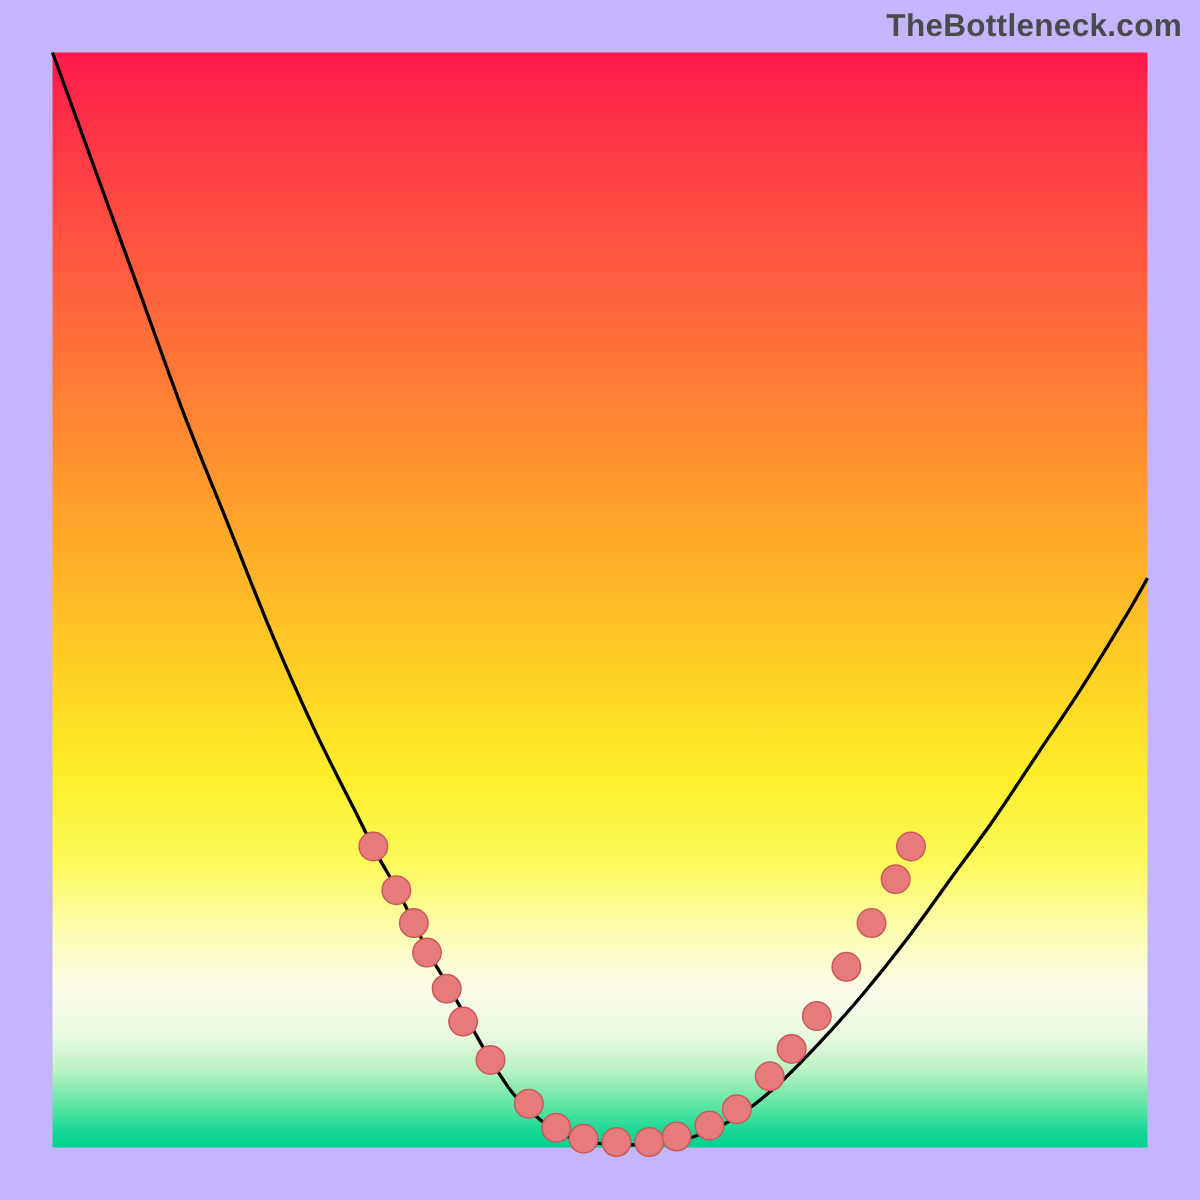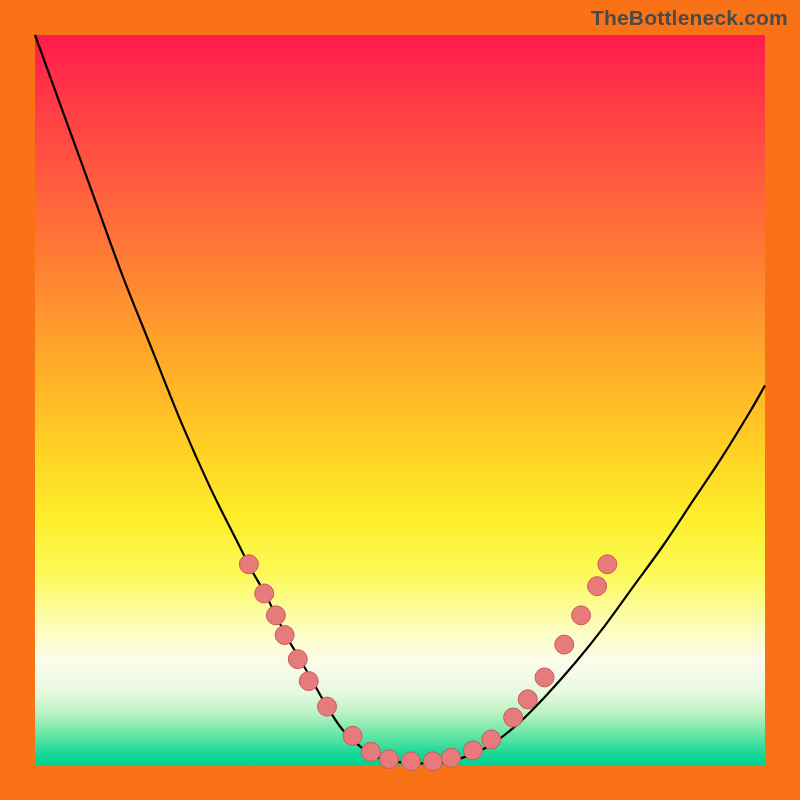--- a/index.html
+++ b/index.html
@@ -8,21 +8,21 @@
     width: 800px;
     height: 800px;
     background: #000;
     font-family: Arial, Helvetica, sans-serif;
     overflow: hidden;
   }
   .stage {
     position: relative;
     width: 800px;
     height: 800px;
-    background: #f97316;
+    background: #c4b5fd;
   }
   .watermark {
     position: absolute;
     top: 6px;
     right: 12px;
     color: #4a4a4a;
     font-size: 21px;
     font-weight: 600;
     letter-spacing: 0.2px;
     z-index: 10;

